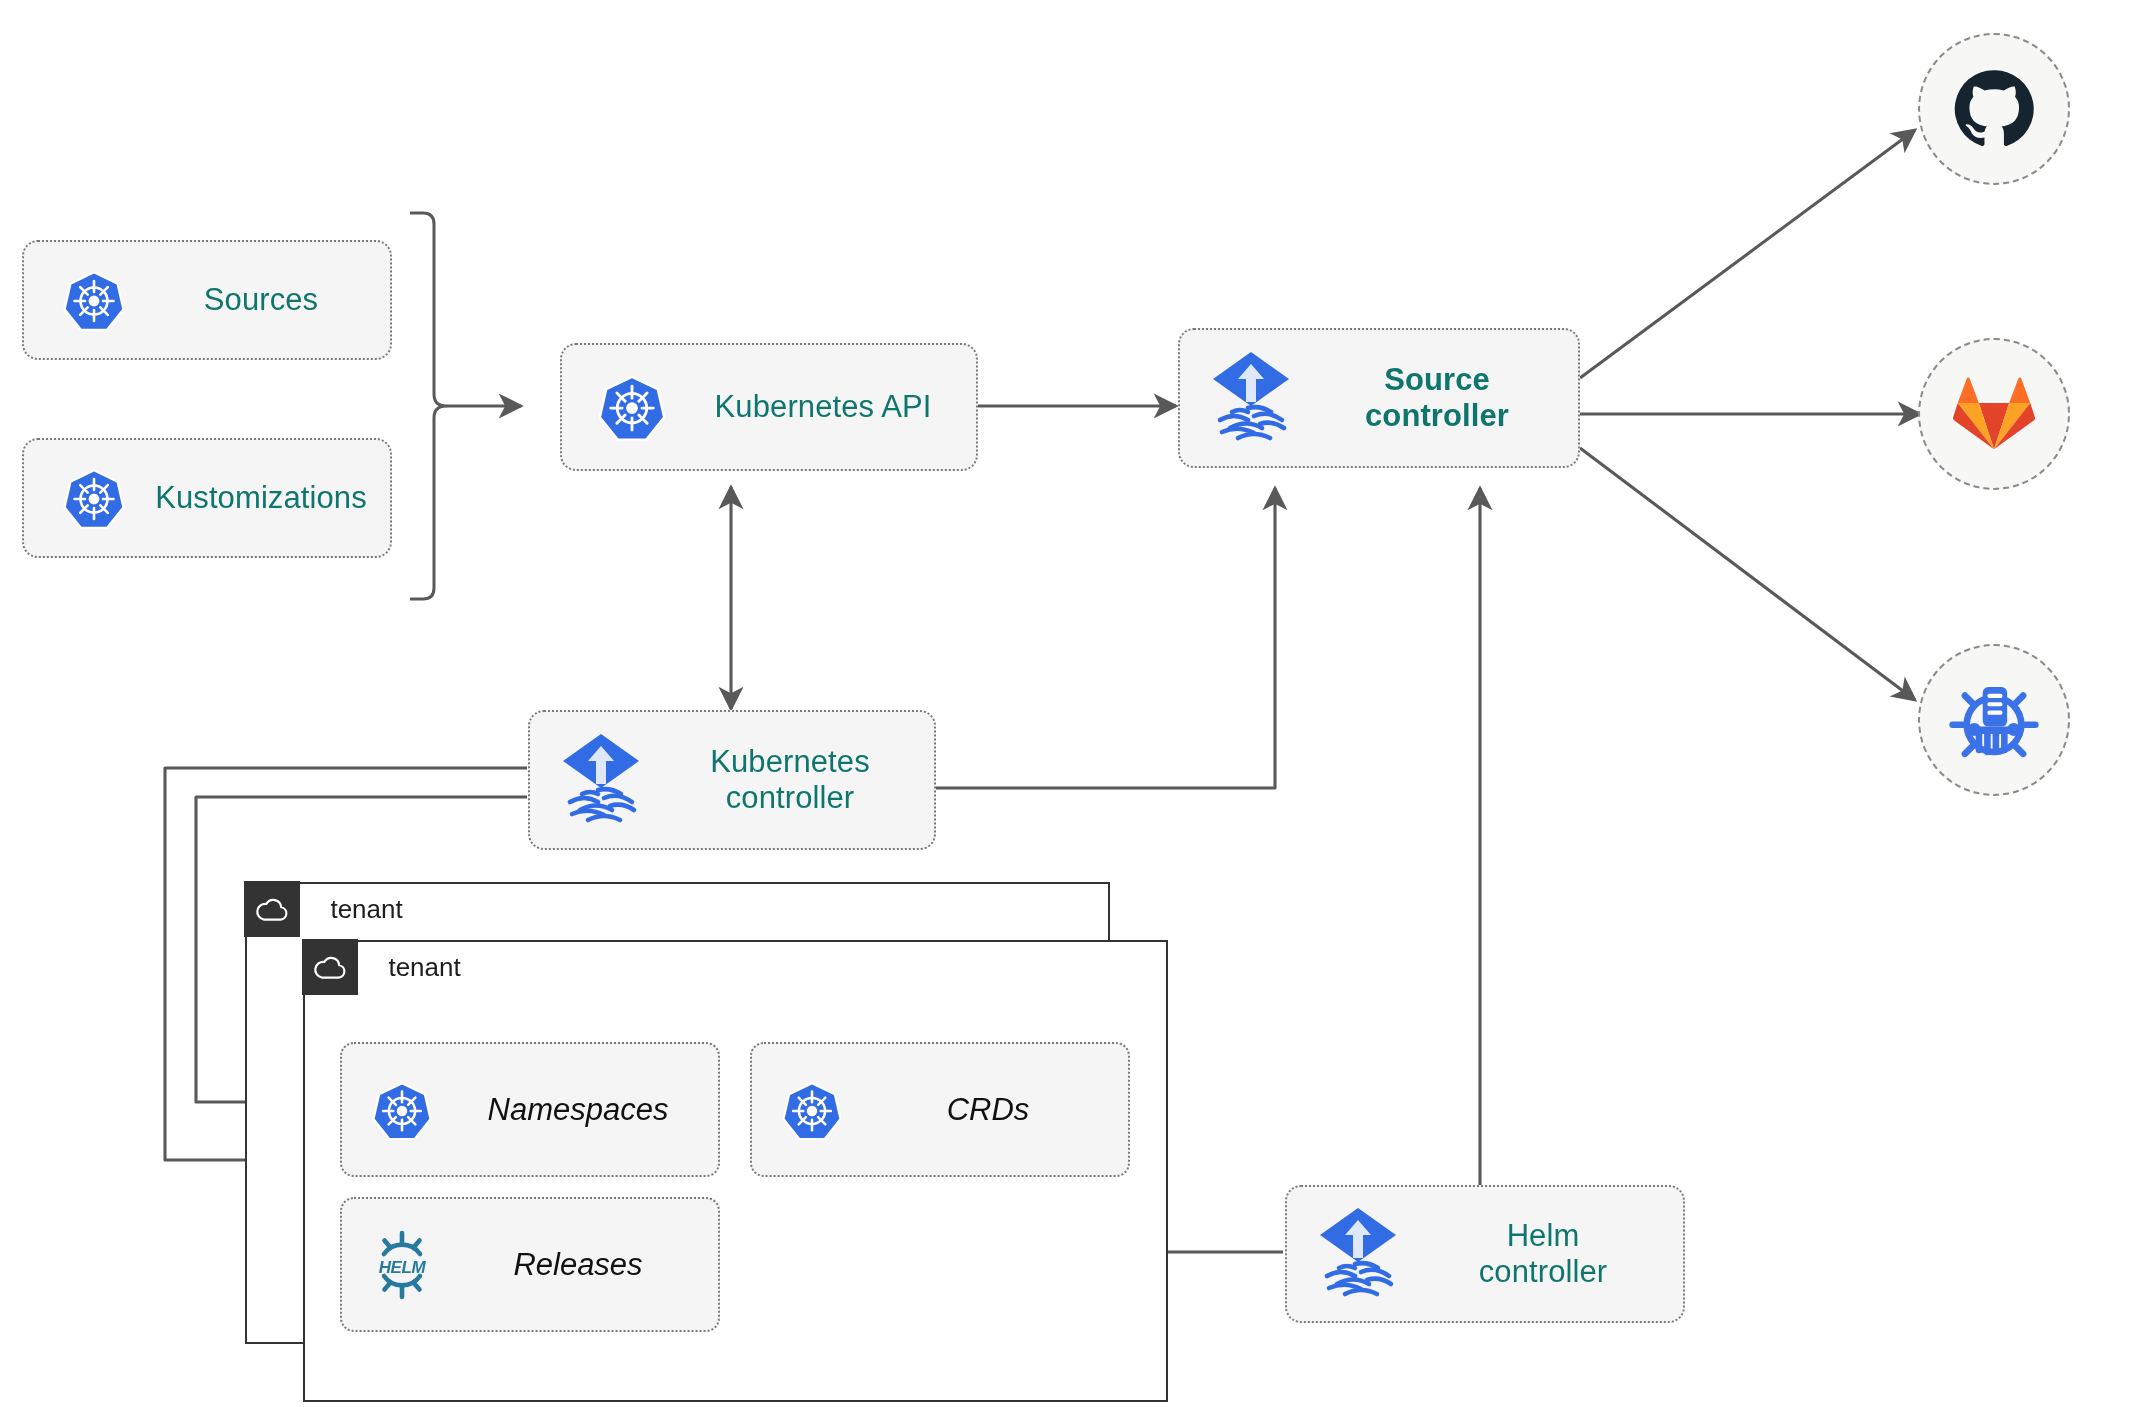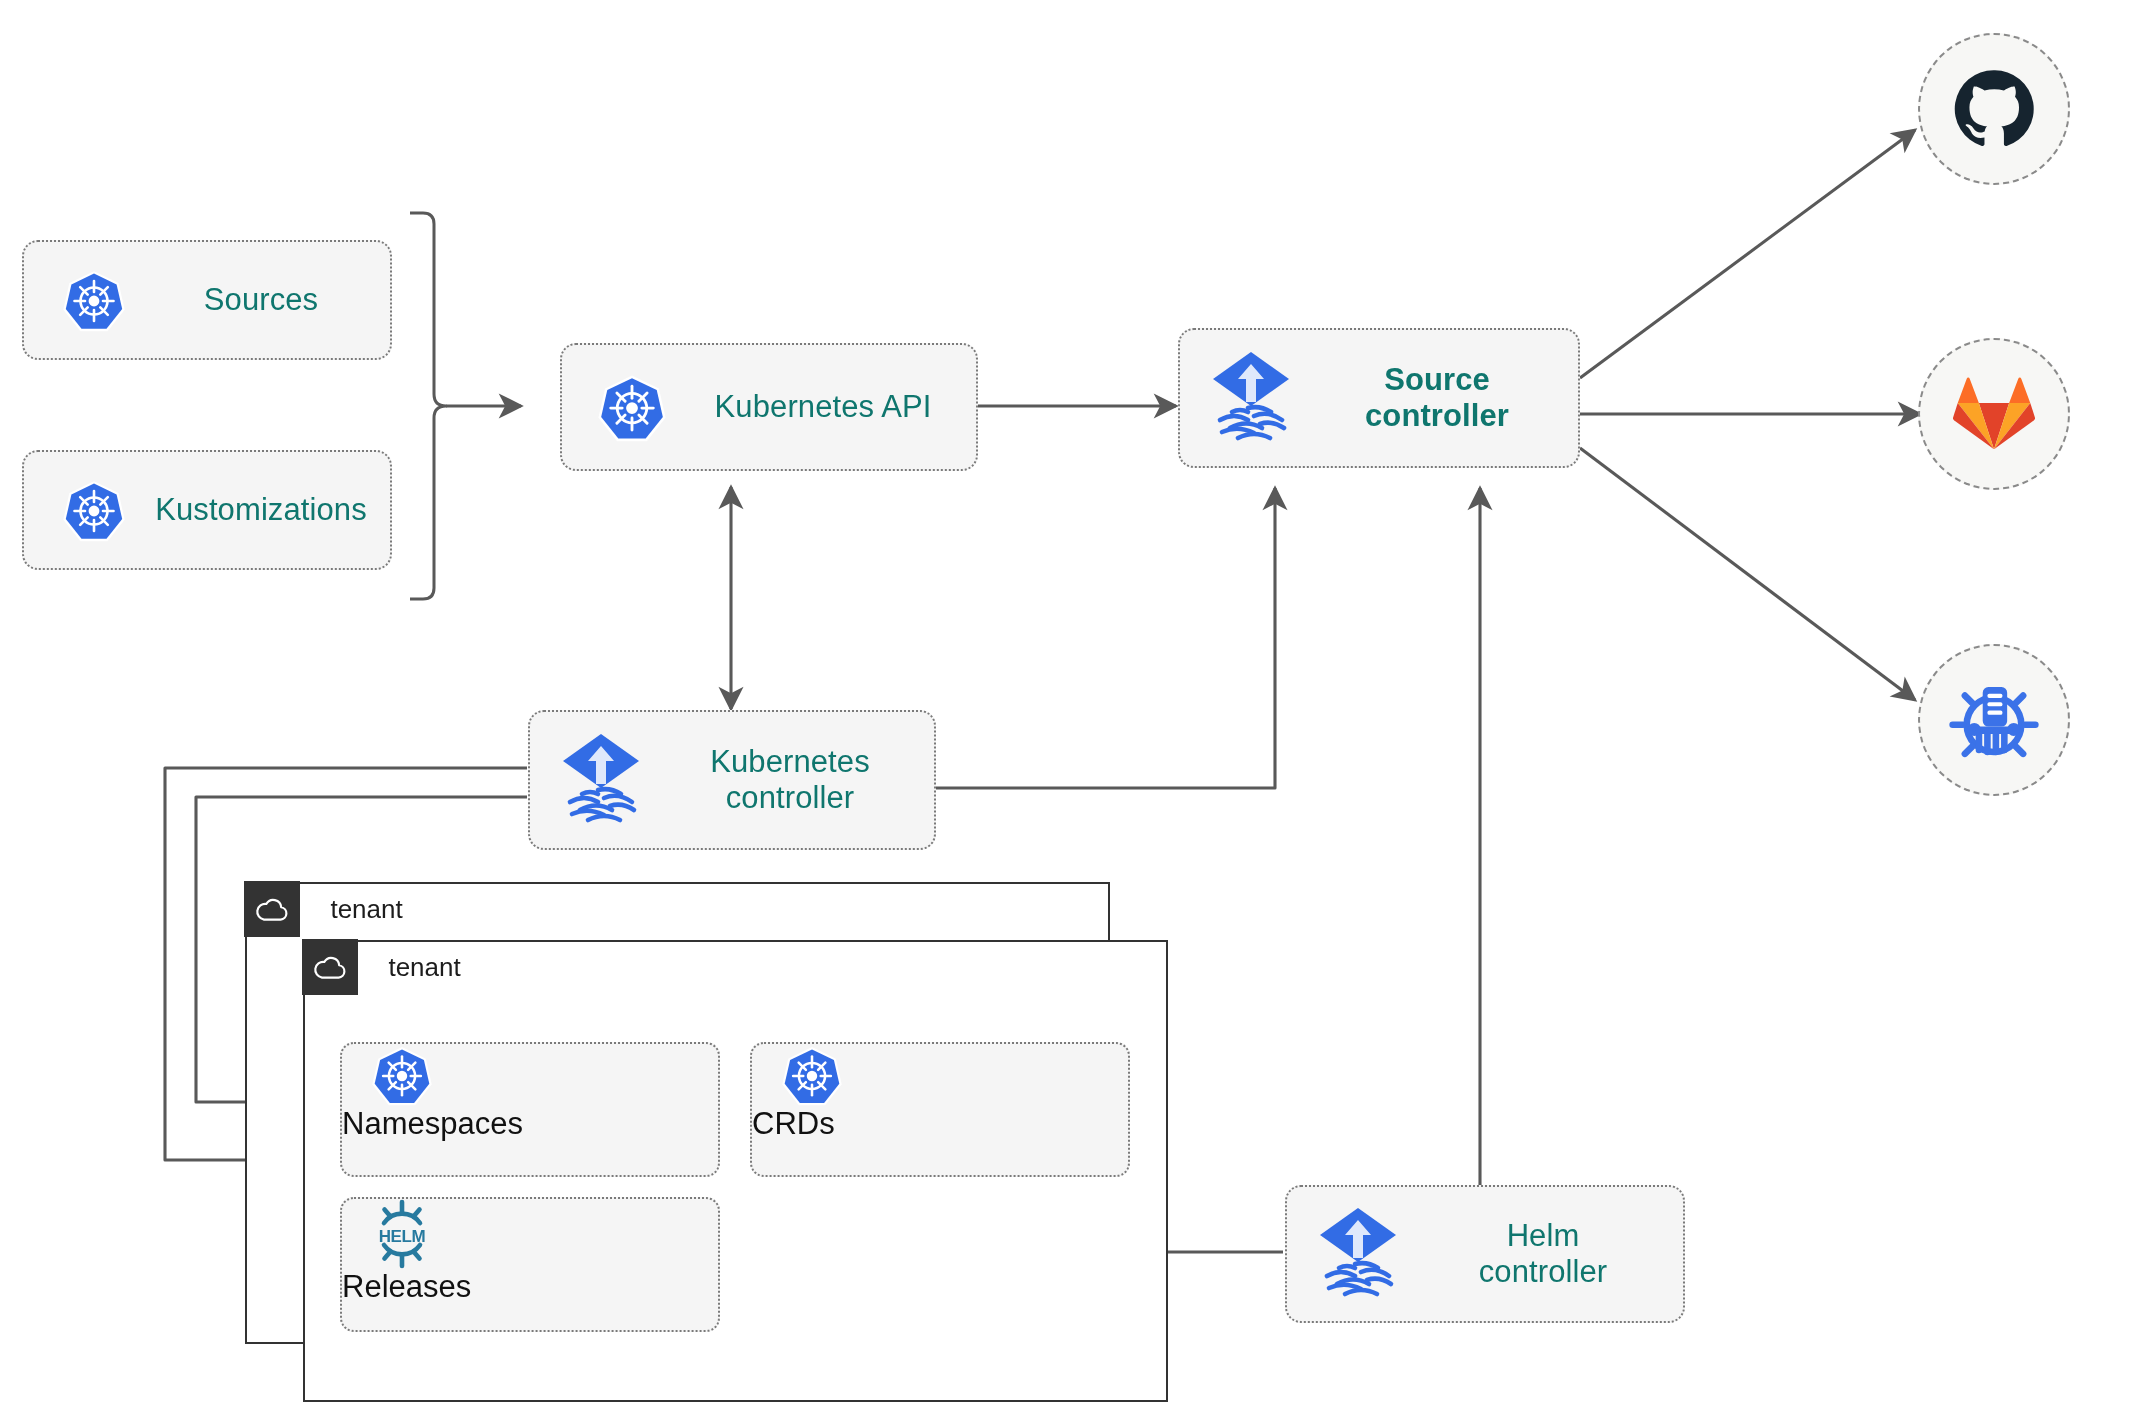--- a/index.html
+++ b/index.html
@@ -100,21 +100,21 @@
     grid-template-rows:1fr 1fr;
     column-gap:30px;
     row-gap:20px;
   }
   .cell{
     position:relative;
     box-sizing:border-box;
     background:#f5f5f5;
     border:2.4px dotted #7a7a7a;
     border-radius:14px;
-    display:flex;flex-direction:column;align-items:flex-start;
+    display:flex;flex-direction:row;align-items:center;font-style:italic;
   }
   .cell .ico{flex:0 0 auto;display:flex;align-items:center;justify-content:center;}
   .cell .lbl{
     flex:1 1 auto;text-align:center;color:#111;
     font-size:31px;padding-right:8px;
   }
 
   svg{display:block;}
 </style>
 </head>
@@ -182,21 +182,21 @@
           <line x1="18.2" y1="19.2" x2="25.7" y2="26.7"></line>
           <line x1="38.3" y1="39.3" x2="45.8" y2="46.8"></line>
           <line x1="45.8" y1="19.2" x2="38.3" y2="26.7"></line>
           <line x1="25.7" y1="39.3" x2="18.2" y2="46.8"></line>
         </g>
       </svg>
     </span>
     <span class="lbl">Sources</span>
   </div>
 
-  <div class="node" style="left:22px;top:450px;width:370px;height:120px;">
+  <div class="node" style="left:22px;top:438px;width:370px;height:120px;">
     <span class="ico" style="width:96px;margin-left:22px;">
       <svg width="64" height="64" viewBox="0 0 64 64">
         <path d="M32 3.2 56.6 15.1 62.7 41.8 45.6 63.2 18.4 63.2 1.3 41.8 7.4 15.1 Z" fill="#ffffff"></path>
         <path d="M32 5.6 54.6 16.5 60.2 41.1 44.5 60.8 19.5 60.8 3.8 41.1 9.4 16.5 Z" fill="#326CE5"></path>
         <g stroke="#ffffff" stroke-width="2.6" fill="none" stroke-linecap="round">
           <circle cx="32" cy="33" r="13.5"></circle>
           <circle cx="32" cy="33" r="4.1" fill="#ffffff"></circle>
           <line x1="32" y1="13" x2="32" y2="24"></line>
           <line x1="32" y1="42" x2="32" y2="53"></line>
           <line x1="12.5" y1="33" x2="23" y2="33"></line>

